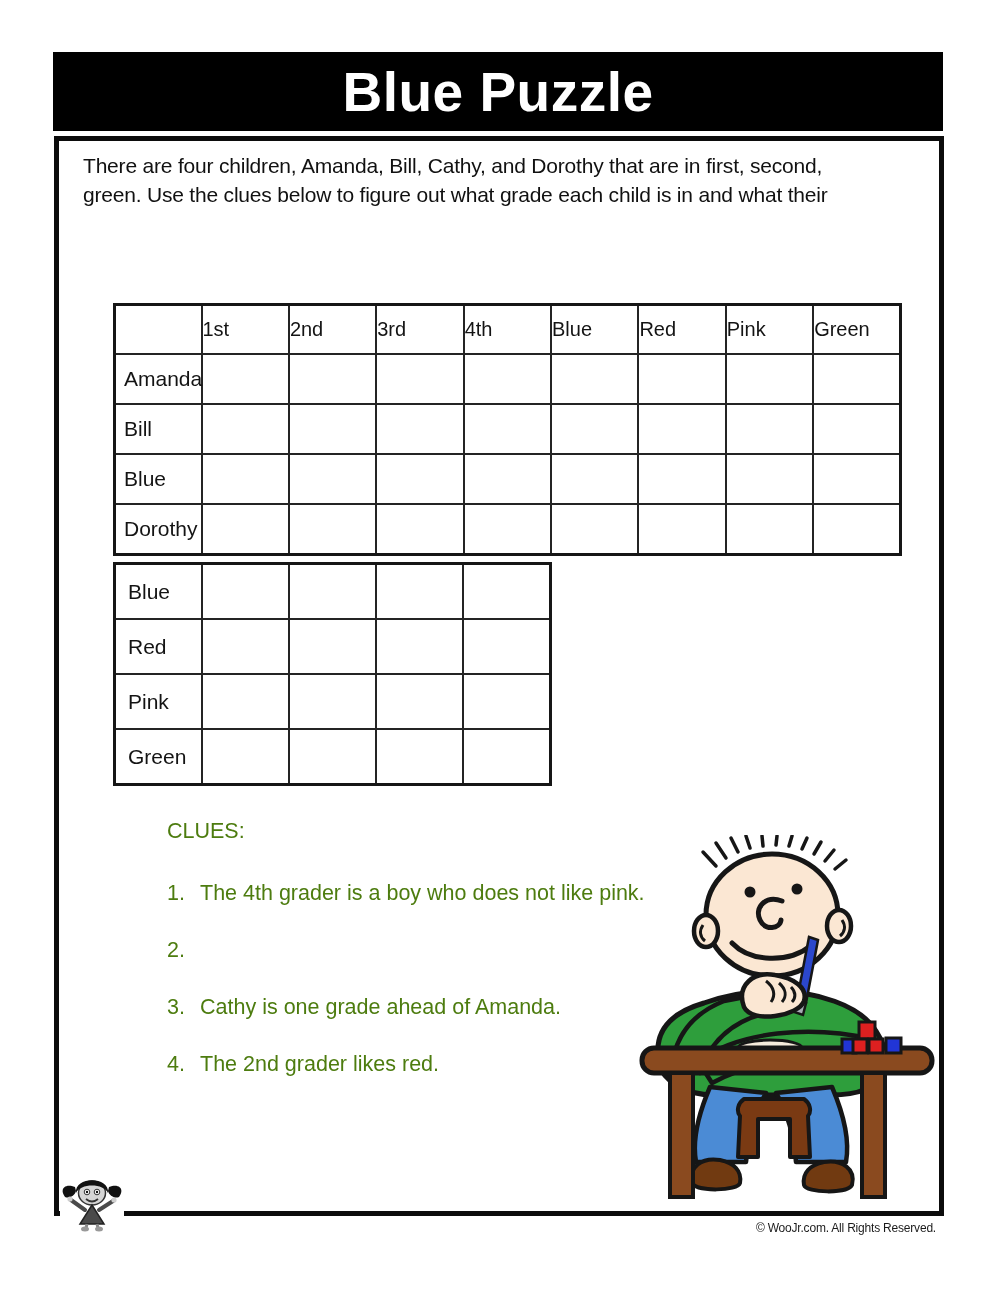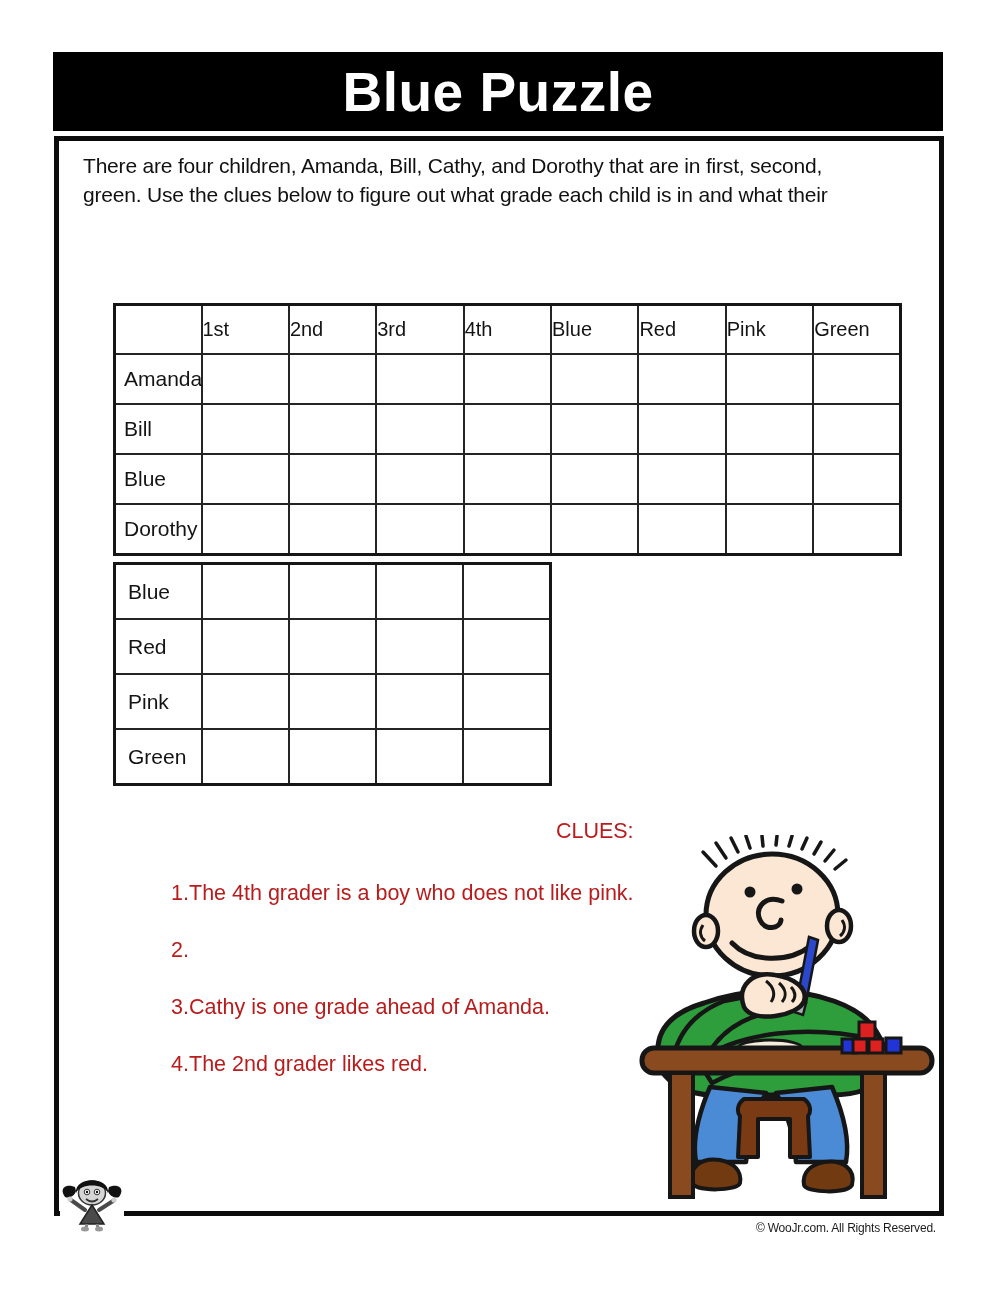--- a/index.html
+++ b/index.html
@@ -23,21 +23,21 @@
   table.grid{border:3px solid #161616;}
   .grid1{left:113px;top:303px;width:789px;}
   .grid2{left:113px;top:562px;width:439px;}
   .grid1 col.labelcol,.grid2 col.labelcol{width:87px;}
   .grid1 tr.hdr td{height:47px;font-size:20px;}
   .grid1 tr.r td{height:48px;}
   .grid2 tr td{height:53px;}
   .lbl{font-size:21px;padding-left:8px !important;}
   .grid2 .lbl{padding-left:12px !important;}
   .cell{background:#ffffff;}
-  .clues{position:absolute;left:156px;top:818px;font-size:21.5px;color:#b91c1c;text-align:right;}
+  .clues{position:absolute;left:167px;top:818px;font-size:21.5px;color:#4d7c0f;}
   .clues-heading{line-height:26px;margin-bottom:36px;}
   .clue{display:flex;line-height:26px;margin-bottom:31px;white-space:nowrap;}
   .clue .num{width:33px;flex:0 0 33px;}
   .illus{position:absolute;left:620px;top:835px;width:330px;height:370px;}
   .mascot{position:absolute;left:60px;top:1170px;width:64px;height:62px;background:#ffffff;}
   .footer{position:absolute;top:1221px;right:64px;font-size:12px;color:#1b1b1b;
     letter-spacing:-0.2px;}
 </style>
 </head>
 <body>

